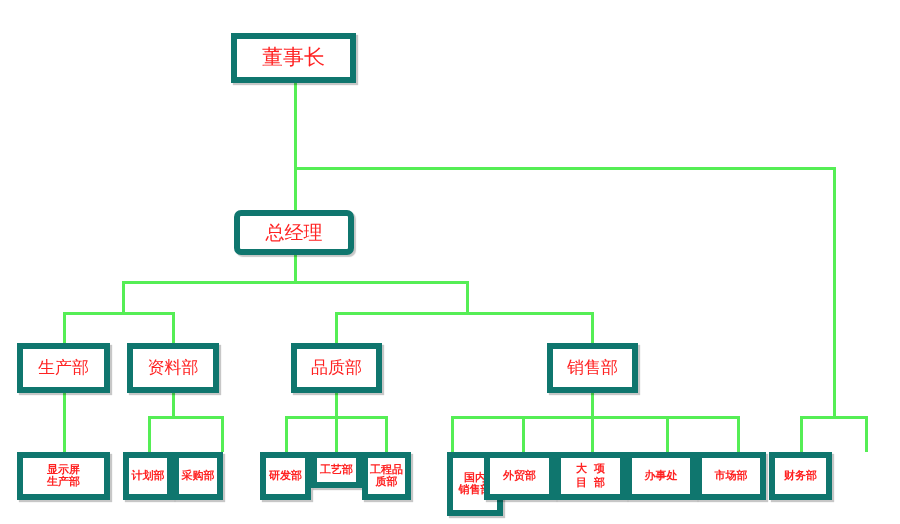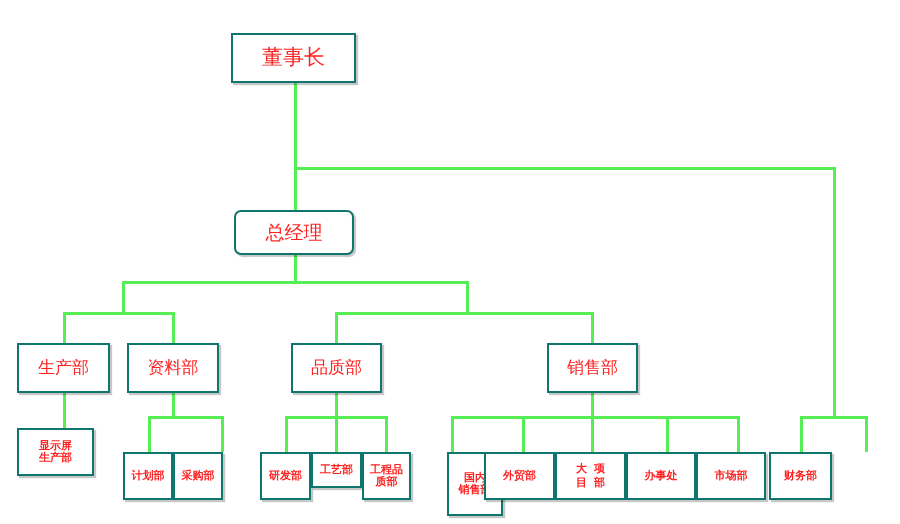--- a/index.html
+++ b/index.html
@@ -27,21 +27,21 @@
     background: #55ee55;
   }
   .conn.v { width: 3px; }
   .conn.h { height: 3px; }
 
   
   .node {
     position: absolute;
     box-sizing: border-box;
     background: #ffffff;
-    border: 2px solid #0f766e;
+    border: 6px solid #0f766e;
     box-shadow: 2px 2px 1px rgba(0,0,0,0.22);
     color: #ff2222;
     display: flex;
     align-items: center;
     justify-content: center;
     text-align: center;
     line-height: 1.12;
     z-index: 5;
   }
 
@@ -134,21 +134,21 @@
   </div>
 
   <div class="node lvl3" style="left:291px; top:343px; width:91px; height:50px;">
     <span class="txt">品质部</span>
   </div>
 
   <div class="node lvl3" style="left:547px; top:343px; width:91px; height:50px;">
     <span class="txt">销售部</span>
   </div>
 
-  <div class="node leaf" style="left:17px; top:428px; width:77px; height:48px;">
+  <div class="node leaf" style="left:17px; top:452px; width:93px; height:48px;">
     <span class="txt">显示屏
 生产部</span>
   </div>
 
   <div class="node leaf" style="left:123px; top:452px; width:50px; height:48px;">
     <span class="txt">计划部</span>
   </div>
 
   <div class="node leaf" style="left:173px; top:452px; width:50px; height:48px;">
     <span class="txt">采购部</span>

